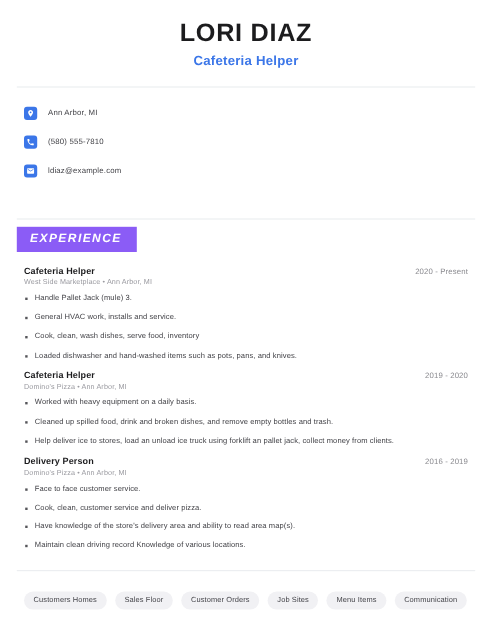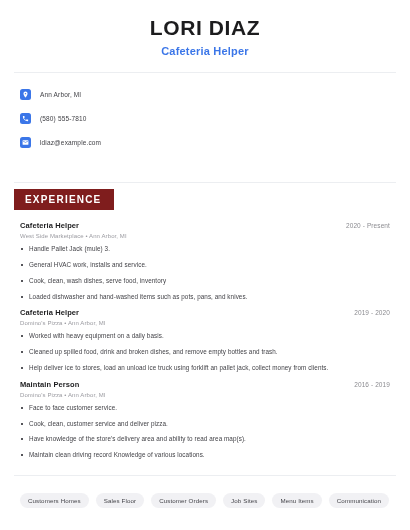--- a/index.html
+++ b/index.html
@@ -31,23 +31,24 @@
     width:11px; height:11px; border-radius:2.5px; background:#3b76e8;
     display:flex; align-items:center; justify-content:center;
     flex:0 0 auto; margin-right:9px;
   }
   .c-icon svg { width:7px; height:7px; display:block; fill:#ffffff; }
   .c-text { font-size:6.5px; color:#3f3f44; letter-spacing:0.15px; }
 
   
   .section { margin-top:6px; }
   .sec-badge {
-    display:inline-block; background:#7f1d1d; color:#ffffff;
+    display:inline-block; background:#8b5cf6; color:#ffffff;
     font-size:10px; font-weight:bold; letter-spacing:1.2px;
     padding:5px 13px 5px 11px;
+    font-style:italic;
   }
   .sec-body { padding:11px 6px 0 6px; }
 
   
   .job { margin-bottom:7px; }
   .job-head { display:flex; justify-content:space-between; align-items:baseline; }
   .job-role { font-size:7.5px; font-weight:bold; color:#1c1c1e; letter-spacing:0.1px; }
   .job-dates { font-size:6.5px; color:#8b8b90; letter-spacing:0.1px; white-space:nowrap; }
   .job-meta { font-size:6px; color:#9a9aa0; margin-top:3px; letter-spacing:0.1px; }
   .bullets { list-style:none; margin-top:6px; }
@@ -140,21 +141,21 @@
         <div class="job-meta">Domino's Pizza  •  Ann Arbor, MI</div>
         <ul class="bullets">
           <li>Worked with heavy equipment on a daily basis.</li>
           <li>Cleaned up spilled food, drink and broken dishes, and remove empty bottles and trash.</li>
           <li>Help deliver ice to stores, load an unload ice truck using forklift an pallet jack, collect money from clients.</li>
         </ul>
       </div>
 
       <div class="job">
         <div class="job-head">
-          <span class="job-role">Maintain Person</span>
+          <span class="job-role">Delivery Person</span>
           <span class="job-dates">2016 - 2019</span>
         </div>
         <div class="job-meta">Domino's Pizza  •  Ann Arbor, MI</div>
         <ul class="bullets">
           <li>Face to face customer service.</li>
           <li>Cook, clean, customer service and deliver pizza.</li>
           <li>Have knowledge of the store's delivery area and ability to read area map(s).</li>
           <li>Maintain clean driving record Knowledge of various locations.</li>
         </ul>
       </div>

